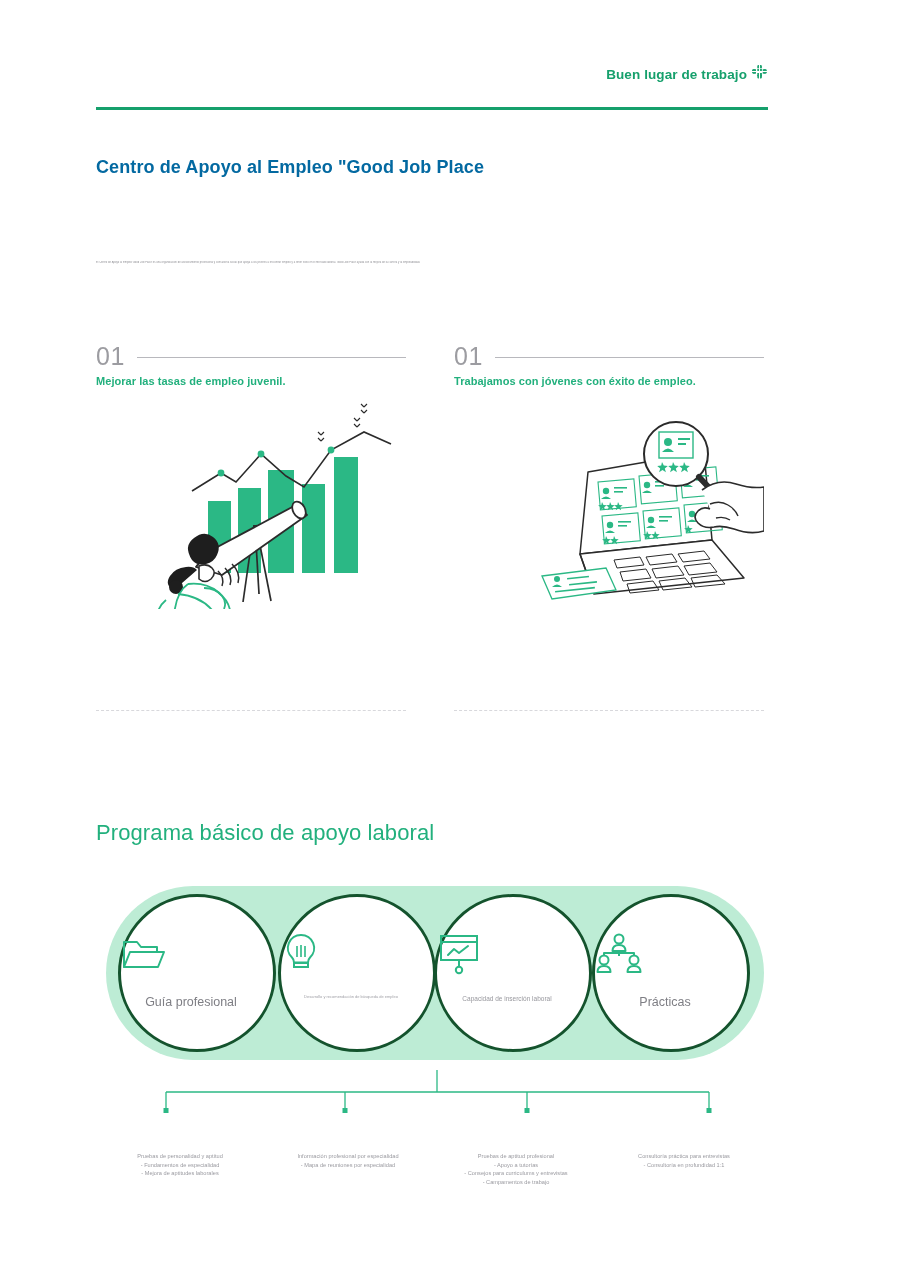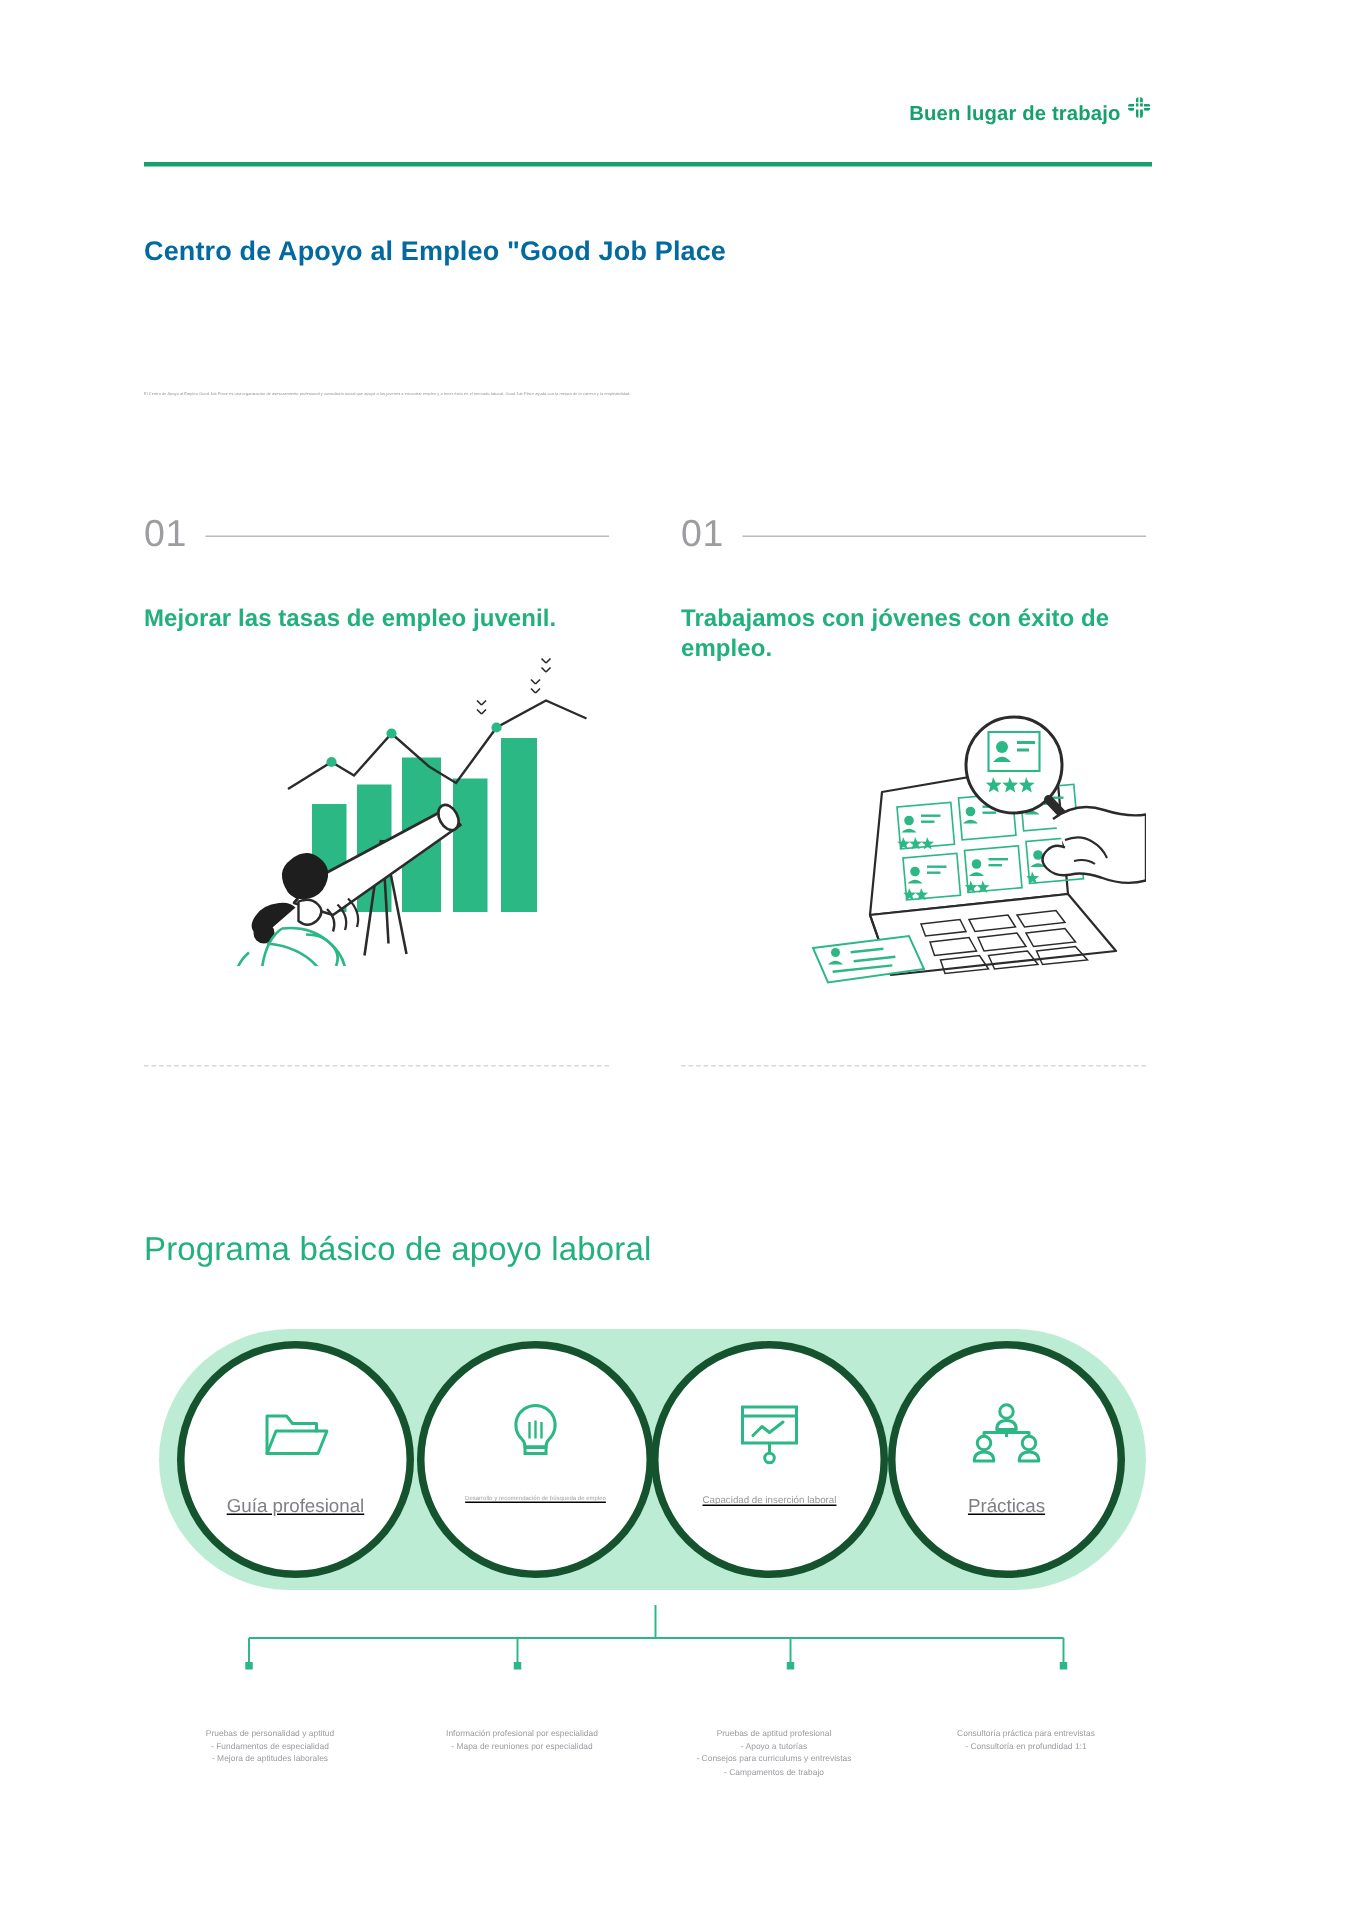--- a/index.html
+++ b/index.html
@@ -51,21 +51,21 @@
   .section-head {
     display: flex; align-items: center; gap: 12px; height: 36px;
   }
   .section-num {
     font-size: 25px; color: #9c9ca1; font-weight: 400; letter-spacing: 0.5px; text-align: center;
   }
   .section-line {
     flex: 1; height: 1px; background: #b8b8bd; margin-top: 3px;
   }
   .section-title {
-    margin-top: 29px; font-size: 16px; font-weight: bold;
+    font-size: 11px; font-weight: bold;
     color: #22b07d; line-height: 1.28; letter-spacing: 0.05px;
   }
   .illus { margin-top: 6px; height: 215px; position: relative; }
   .illus svg { display: block; }
   .section-foot-line {
     position: absolute; top: 710px; height: 1px;
     border-top: 1px dashed #d8d8dc;
   }
   .foot-l { left: 96px; width: 310px; }
   .foot-r { left: 454px; width: 310px; }
@@ -81,22 +81,22 @@
     position: absolute; left: 106px; top: 886px;
     width: 658px; height: 174px;
     background: #bdecd5; border-radius: 87px;
   }
   .circles {
     position: absolute; left: 118px; top: 894px;
     width: 638px; height: 158px;
   }
   .circle {
     position: absolute; top: 0; width: 158px; height: 158px;
-    border-radius: 50%; background: #ffffff; border: 5px solid #14532d;
-    display: flex; flex-direction: column; align-items: center; text-decoration: underline;
+    border-radius: 50%; background: #ffffff; border: 3px solid #14532d;
+    display: flex; flex-direction: column; 
   }
   .c0 { left: 0px; }
   .c1 { left: 160px; }
   .c2 { left: 316px; }
   .c3 { left: 474px; }
   .circle-icon { margin-top: 36px; height: 42px; display:flex; align-items:center; }
   .circle-label {
     margin-top: 20px; color: #8d8d92; text-align: center;
     width: 140px; line-height: 1.2;
   }

